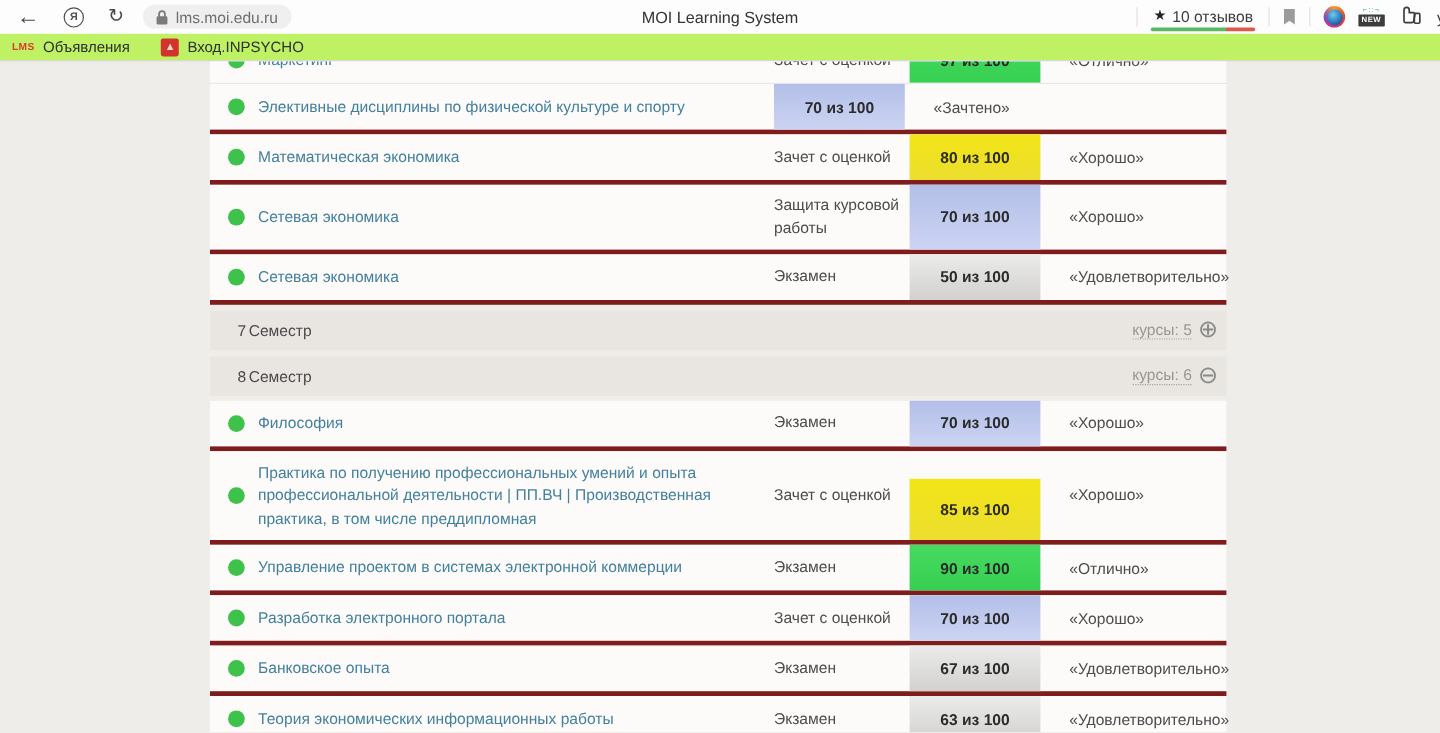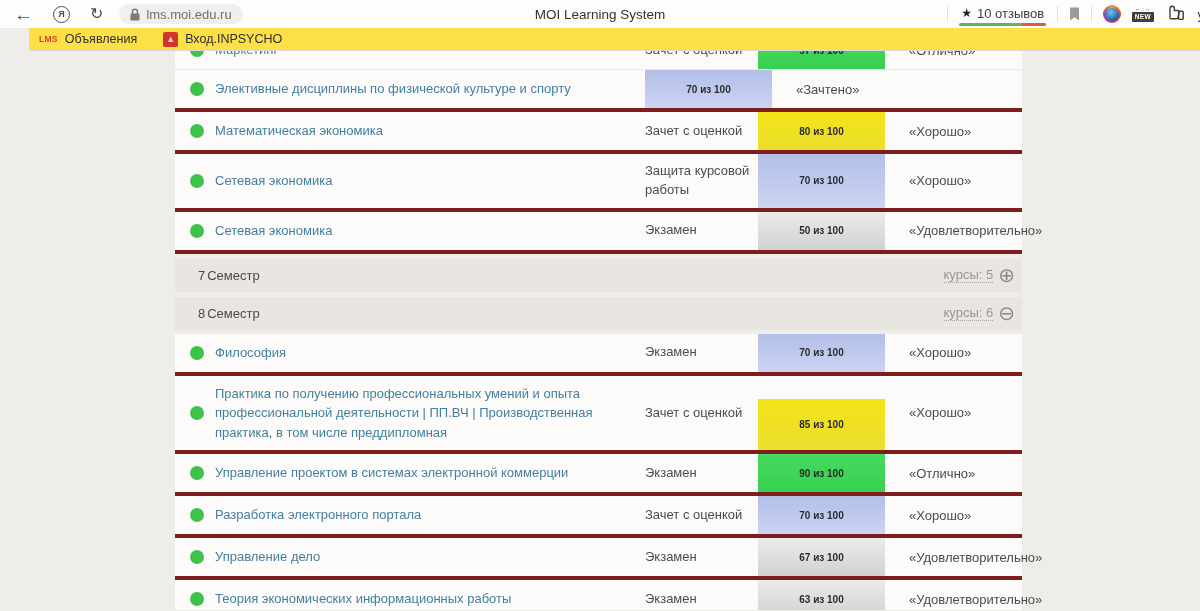--- a/index.html
+++ b/index.html
@@ -34,22 +34,22 @@
   .orb { width:18px; height:18px; border-radius:50%; position:relative;
     background:conic-gradient(#f59b2d,#e8452c,#c9327c,#8a4bbf,#f59b2d); }
   .orb::after { content:""; position:absolute; inset:2.5px; border-radius:50%;
     background:radial-gradient(circle at 38% 32%,#6fc9ee,#1d62ab 70%,#123d73); }
   .new-badge { display:flex; flex-direction:column; align-items:center; line-height:1; }
   .new-badge .marks { color:#2aa3a0; font-size:6px; letter-spacing:1px; }
   .new-badge .tag { background:#3d3d3d; color:#fff; font-size:6.5px; font-weight:bold;
     padding:1.5px 2.5px; border-radius:1px; letter-spacing:.4px; }
   .partial-glyph { color:#3d3d3d; font-size:13px; margin-right:-8px; }
 
-  .bookmarks-bar { height:23px; background:#fde047; border-bottom:1px solid #dad8d4;
-    display:flex; align-items:center; gap:26px; padding-left:10px;margin-left:29px; }
+  .bookmarks-bar { height:23px; background:#bef264; border-bottom:1px solid #dad8d4;
+    display:flex; align-items:center; gap:26px; padding-left:10px; }
   .bm-item { display:flex; align-items:center; gap:7px; cursor:pointer; }
   .bm-fav-lms { color:#e03a2f; font-size:8.5px; font-weight:bold; letter-spacing:.3px; }
   .bm-fav-red { width:15px; height:15px; background:#d2342b; border-radius:2px;
     color:#f7d9d4; font-size:9px; display:flex; align-items:center;
     justify-content:center; }
   .bm-label { font-size:12.5px; color:#2f2f2f; }
 
   
   .content { position:relative; height:559px; overflow:hidden; }
   .grades-table { position:absolute; left:175px; top:0; width:847px; }
@@ -58,23 +58,23 @@
   .row-in { display:flex; align-items:center; min-height:38px; width:100%; }
   .row.clip-top { height:19px; overflow:hidden; border-bottom:1px solid #eae8e4; }
   .row.clip-top .row-in { margin-top:-20px; }
 
   .col-dot { width:40px; padding-left:15px; flex:none; align-self:center; }
   .dot { width:14px; height:14px; border-radius:50%; background:#3fc24c; display:block; }
   .col-name { width:430px; padding:8px 25px 8px 0; flex:none;
     font-size:13px; line-height:1.5; color:#44809e; text-decoration:none; }
   .col-exam { width:113px; padding:8px 8px 8px 0; flex:none;
     font-size:13px; line-height:1.45; color:#4c4c4c; }
-  .col-score { width:127px; flex:none; align-self:stretch; display:flex;
+  .col-score { width:109px; flex:none; align-self:stretch; display:flex;
     align-items:center; justify-content:center;
-    font-size:10px; font-weight:bold; color:#2b2b2b; }
+    font-size:13px; font-weight:bold; color:#2b2b2b; }
   .col-grade { flex:1; padding-left:24px; font-size:13px; color:#4c4c4c;
     white-space:nowrap; }
 
   .row.semester { background:#e9e6e2; border-bottom:none; margin:5px 0 4px; }
   .row.semester .row-in { min-height:33px; padding:0 7px 0 23px; }
   .sem-num { font-size:13px; color:#4a4a4a; }
   .sem-label { font-size:13px; color:#4a4a4a; margin-left:2px; }
   .sem-right { margin-left:auto; display:flex; align-items:center; gap:5px; }
   .courses-link { font-size:13px; color:#9a968f; text-decoration:none;
     border-bottom:1px dotted #aaa69f; cursor:pointer;margin-left:40px; }
@@ -261,21 +261,21 @@
           <div class="col-exam">Зачет с оценкой</div>
           <div class="col-score" style="background: linear-gradient(rgb(179, 191, 233), rgb(204, 212, 242));">70 из 100</div>
           <div class="col-grade">«Хорошо»</div>
         </div>
       </div>
       <div class="row course">
         <div class="row-in">
           <span class="col-dot">
             <span class="dot"></span>
           </span>
-          <a class="col-name">Управление дело</a>
+          <a class="col-name">Банковское опыта</a>
           <div class="col-exam">Экзамен</div>
           <div class="col-score" style="background: linear-gradient(rgb(235, 235, 234), rgb(210, 209, 207));">67 из 100</div>
           <div class="col-grade">«Удовлетворительно»</div>
         </div>
       </div>
       <div class="row course">
         <div class="row-in">
           <span class="col-dot">
             <span class="dot"></span>
           </span>

